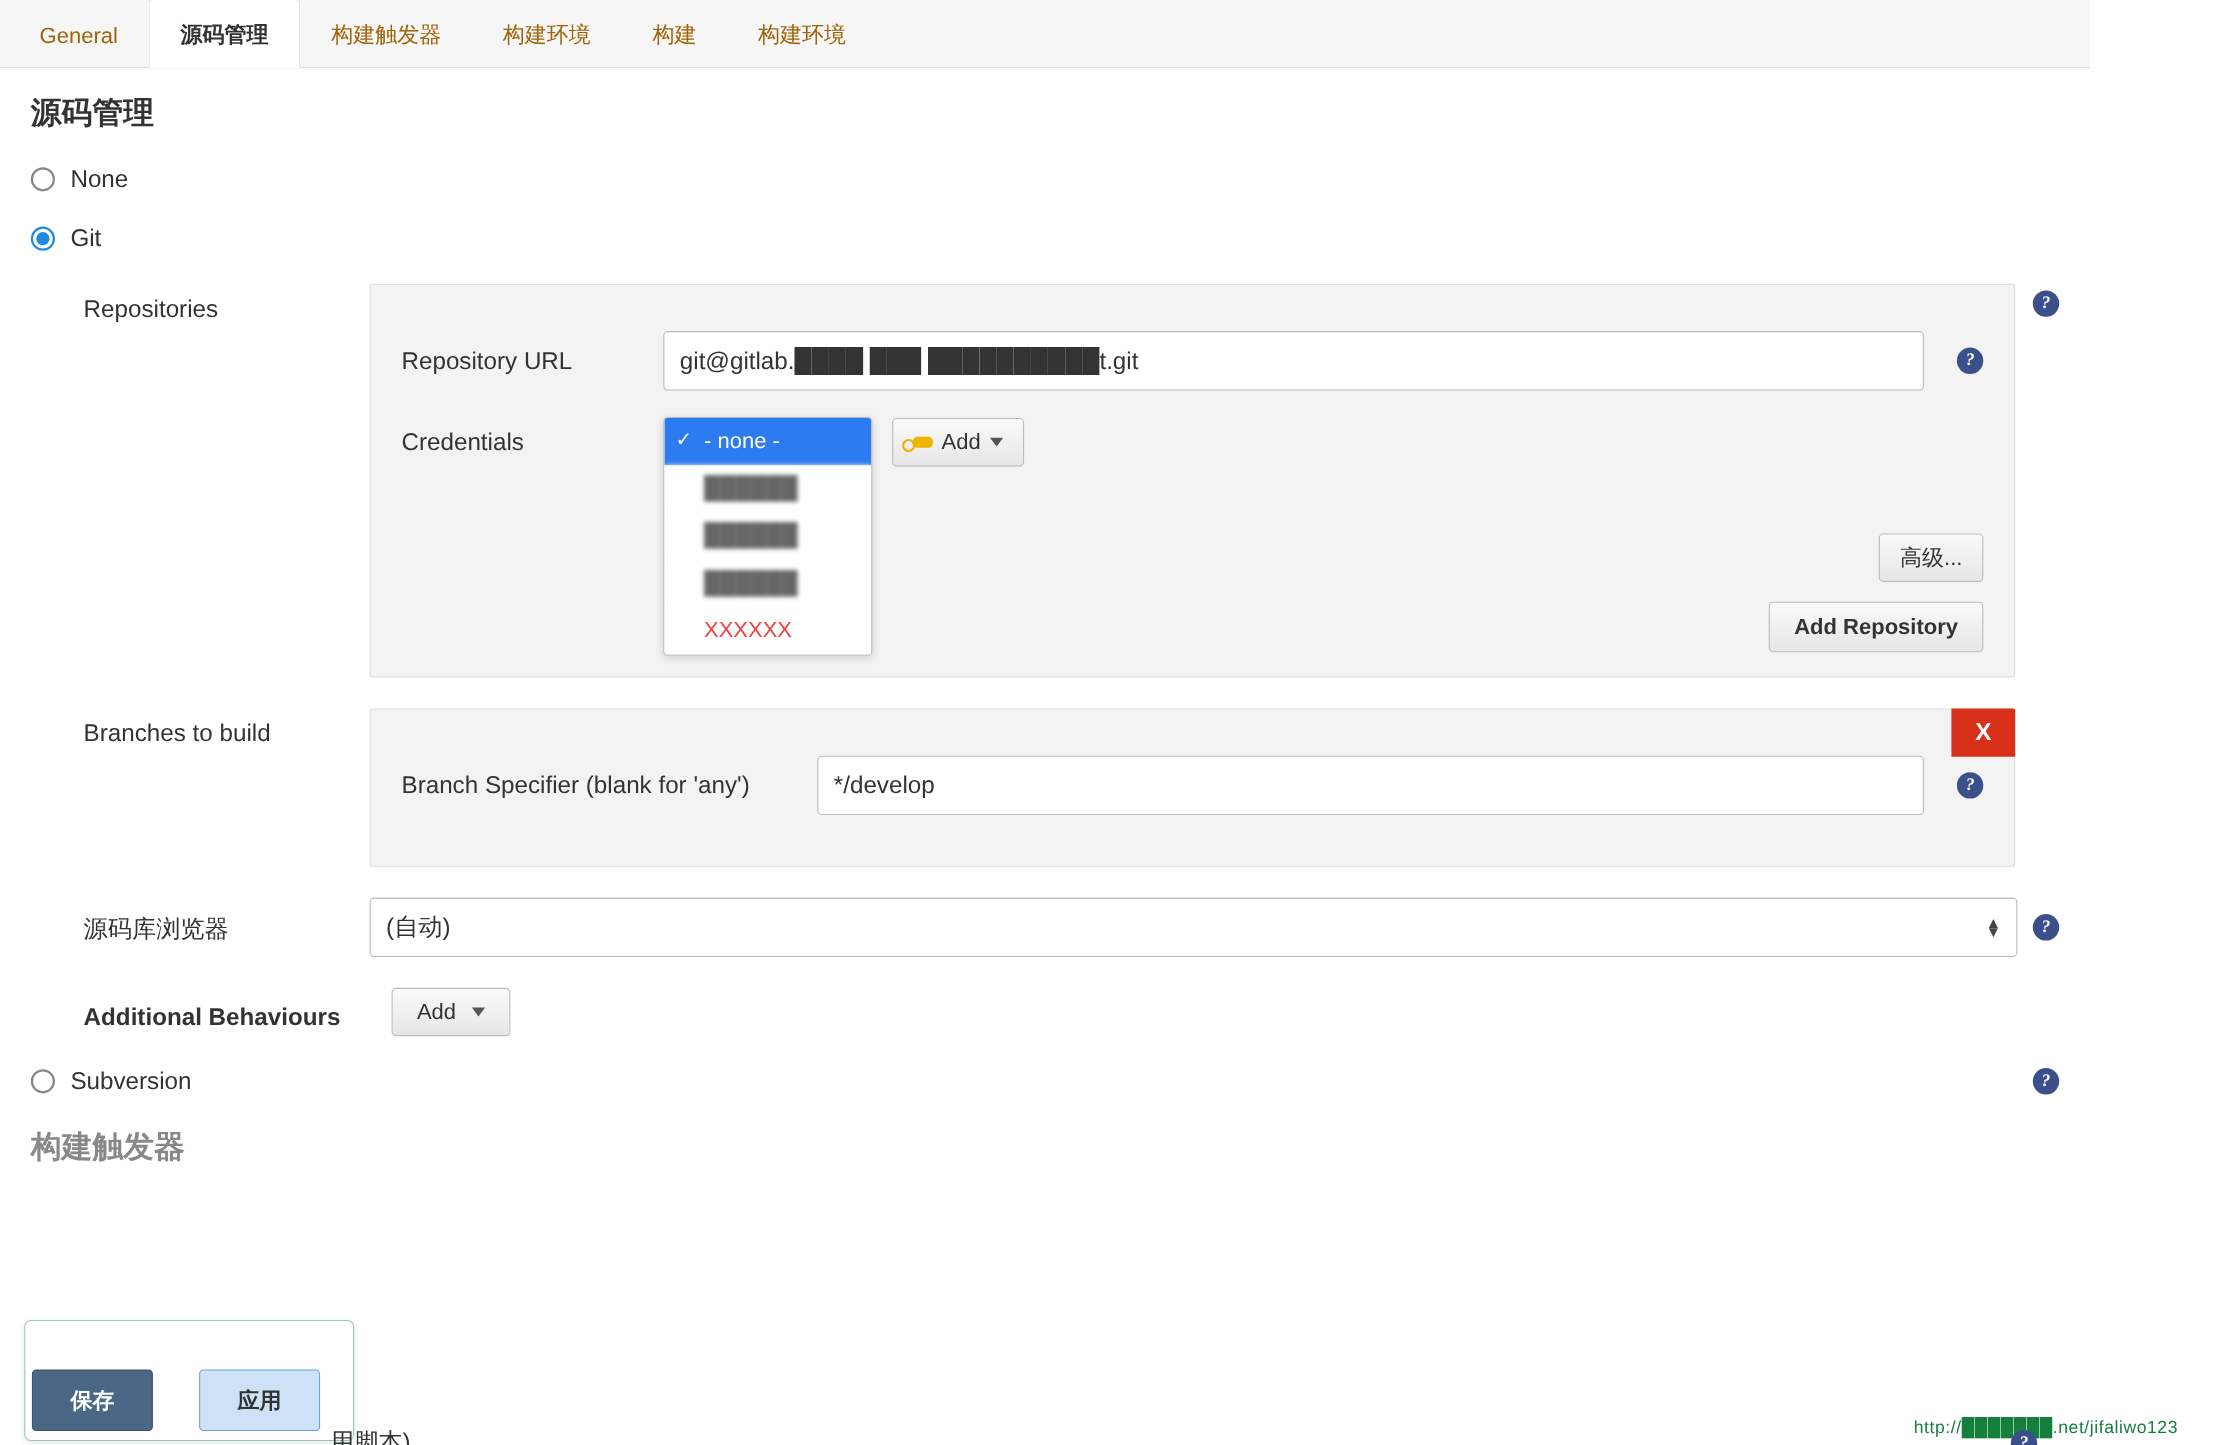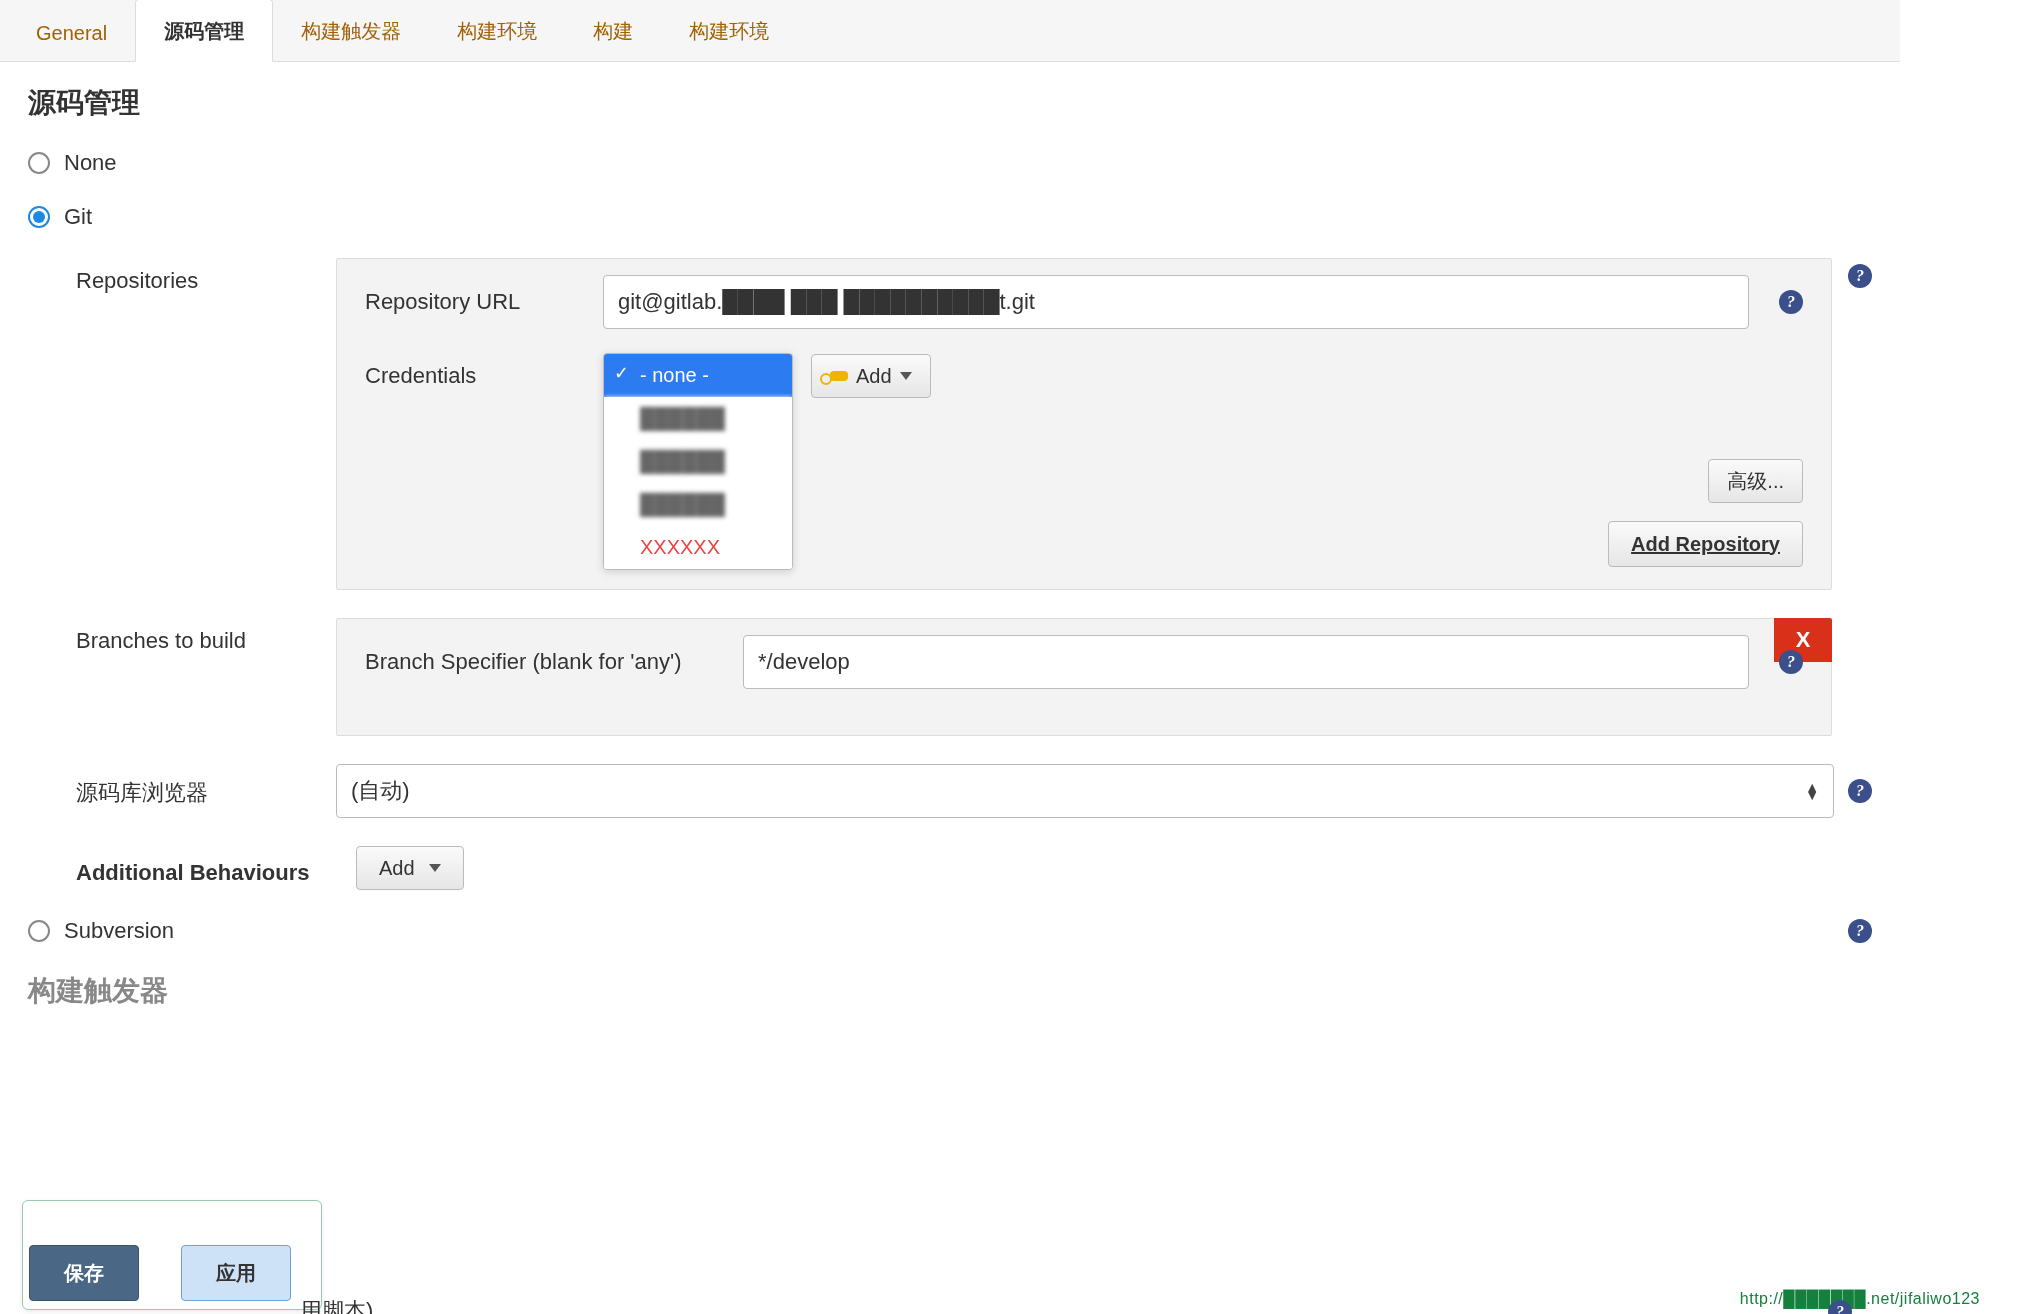--- a/index.html
+++ b/index.html
@@ -100,21 +100,21 @@
   .form-body {
     flex: 1;
     position: relative;
     min-width: 0;
   }
 
   .panel {
     border: 1px solid #ddd;
     background: #f3f3f3;
     border-radius: 2px;
-    padding: 16px 28px 22px 28px;
+    padding: 42px 28px 22px 28px;
     position: relative;
   }
 
   .inner-row {
     display: flex;
     align-items: center;
     gap: 18px;
     margin-bottom: 24px;
     position: relative;
   }
@@ -222,21 +222,21 @@
   }
   .dropdown .opt.blur {
     color: #666;
     filter: blur(2px);
   }
 
   .right-btn-row {
     display: flex; justify-content: flex-end; gap: 16px;
     margin-top: 8px;
   }
-  .right-btn-row + .right-btn-row{ margin-top:18px;text-decoration:underline;}
+  .right-btn-row + .right-btn-row{ margin-top:18px;}
 
   .close-x {
     position: absolute;
     right: -1px; top: -1px;
     width: 58px; height: 44px;
     background: #d9301a;
     color: #fff;
     display: flex; align-items: center; justify-content: center;
     font-weight: 700;
     border-radius: 0 2px 0 0;

